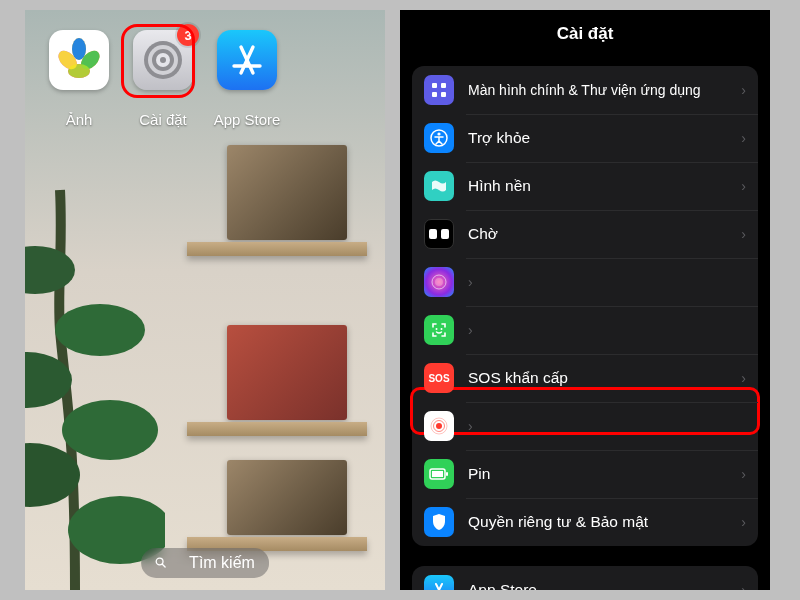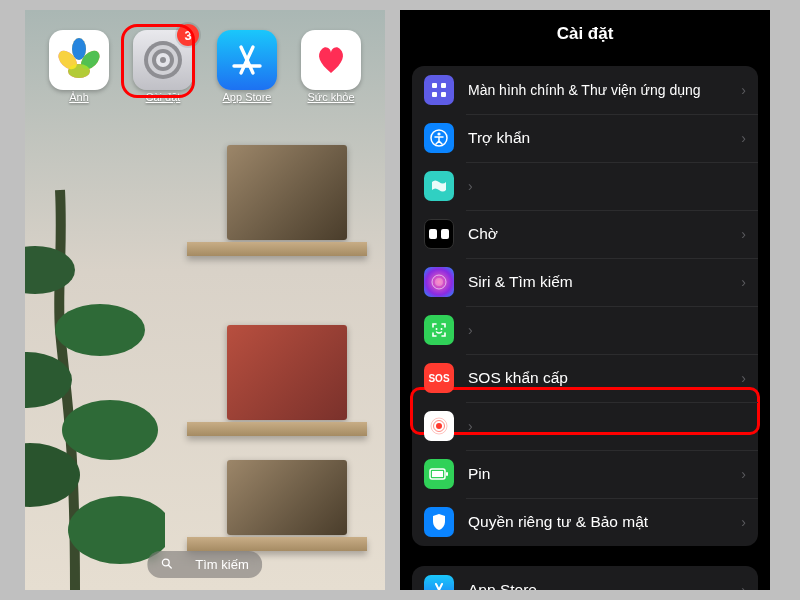--- a/index.html
+++ b/index.html
@@ -82,24 +82,23 @@
   }
   .app-tile {
     width: 60px; height: 60px;
     border-radius: 14px;
     display: flex; align-items: center; justify-content: center;
     box-shadow: 0 2px 4px rgba(0,0,0,.25);
     position: relative;
   }
   .app-label {
     color: #fff;
-    font-size: 11px;
-    margin-top: 1px;
+    font-size: 15px;
+    margin-top: 21px;
     text-shadow: 0 1px 2px rgba(0,0,0,.5);
-    text-decoration: underline;
   }
   .badge {
     position: absolute;
     top: -6px; right: -6px;
     background: #ff3b30;
     color: #fff;
     font-size: 13px;
     font-weight: 600;
     min-width: 22px; height: 22px;
     border-radius: 11px;
@@ -120,21 +119,21 @@
   .tile-appstore { background: linear-gradient(180deg, #1ac7fb, #1d71f2); }
   .tile-health { background: #fff; }
   .tile-watch { background: #1c1c1e; }
 
   .search-pill {
     position: absolute;
     bottom: 12px; left: 50%; transform: translateX(-50%);
     background: rgba(60,60,67,.38);
     backdrop-filter: blur(6px);
     color: #fff;
-    font-size: 13px;
+    font-size: 16px;
     padding: 6px 14px;
     border-radius: 20px;
     display: flex; gap: 23px; 
     z-index: 4;
   }
 
   
   .settings {
     flex: 0 0 370px;
     background: #000;
@@ -275,28 +274,20 @@
             <g stroke="#fff" stroke-width="3.4" stroke-linecap="round" fill="none">
               <path d="M11 4 L23 30"></path>
                 <path d="M23 4 L11 30"></path>
               <path d="M4 23 L30 23"></path>
             </g>
           </svg>
         </div>
         <div class="app-label">App Store</div>
       </div>
 
-      <div class="app-icon">
-        <div class="app-tile tile-health">
-          <svg width="34" height="34" viewBox="0 0 34 34">
-            <path d="M17 30 C5 20 2 12 8 6 C12 2 17 6 17 10 C17 6 22 2 26 6 C32 12 29 20 17 30 Z" fill="#ff2d55"></path>
-          </svg>
-        </div>
-        <div class="app-label">Sức khỏe</div>
-      </div>
 
     </div>
 
     <div class="search-pill">
       <span>
         <svg width="11" height="11" viewBox="0 0 11 11">
             <circle cx="4.5" cy="4.5" r="3.4" stroke="#fff" stroke-width="1.3" fill="none"></circle>
             <line x1="7.2" y1="7.2" x2="10" y2="10" stroke="#fff" stroke-width="1.3" stroke-linecap="round"></line>
           </svg>
       </span>
@@ -326,30 +317,31 @@
         </div>
 
         <div class="row">
           <div class="row-icon ic-access">
             <svg width="18" height="18" viewBox="0 0 18 18">
                 <circle cx="9" cy="9" r="8" fill="none" stroke="#fff" stroke-width="1.5"></circle>
                 <circle cx="9" cy="5" r="1.6" fill="#fff"></circle>
                 <path d="M5 8 L13 8 M9 8 L9 12 M9 12 L6 15 M9 12 L12 15" stroke="#fff" stroke-width="1.5" stroke-linecap="round"></path>
               </svg>
           </div>
-          <div class="row-label">Trợ khẩn</div>
+          <div class="row-label">Trợ khỏe</div>
           <div class="chev">›</div>
         </div>
 
         <div class="row">
           <div class="row-icon ic-wall">
             <svg width="18" height="18" viewBox="0 0 18 18">
                 <path d="M2 5 Q5 2 9 5 T16 5 L16 13 Q13 16 9 13 T2 13 Z" fill="#fff" opacity=".9"></path>
               </svg>
           </div>
+          <div class="row-label">Hình nền</div>
           <div class="chev">›</div>
         </div>
 
         <div class="row">
           <div class="row-icon ic-standby">
             <svg width="20" height="14" viewBox="0 0 20 14">
                 <rect x="0" y="2" width="8" height="10" rx="2" fill="#fff"></rect>
                 <rect x="12" y="2" width="8" height="10" rx="2" fill="#fff"></rect>
               </svg>
           </div>
@@ -357,21 +349,20 @@
           <div class="chev">›</div>
         </div>
 
         <div class="row">
           <div class="row-icon ic-siri">
             <svg width="18" height="18" viewBox="0 0 18 18">
                 <circle cx="9" cy="9" r="7" fill="none" stroke="#fff" stroke-width="1" opacity=".6"></circle>
                 <circle cx="9" cy="9" r="4" fill="#fff" opacity=".25"></circle>
               </svg>
           </div>
-          <div class="row-label">Siri &amp; Tìm kiếm</div>
           <div class="chev">›</div>
         </div>
 
         <div class="row">
           <div class="row-icon ic-face">
             <svg width="18" height="18" viewBox="0 0 18 18">
                 <path d="M3 6 L3 3 L6 3 M12 3 L15 3 L15 6 M15 12 L15 15 L12 15 M6 15 L3 15 L3 12" stroke="#fff" stroke-width="1.6" fill="none" stroke-linecap="round"></path>
                 <circle cx="6.5" cy="8" r="1" fill="#fff"></circle>
                 <circle cx="11.5" cy="8" r="1" fill="#fff"></circle>
                 <path d="M6.5 11 Q9 13 11.5 11" stroke="#fff" stroke-width="1.4" fill="none" stroke-linecap="round"></path>

